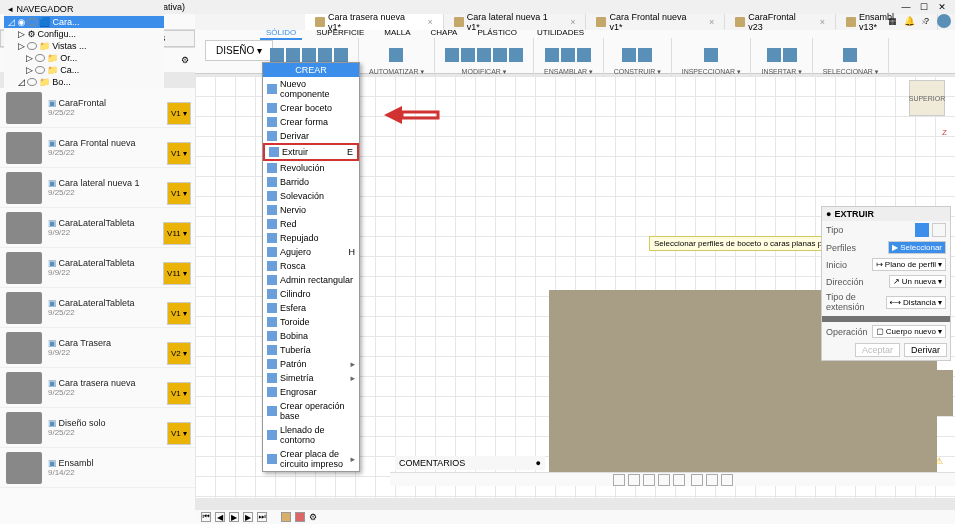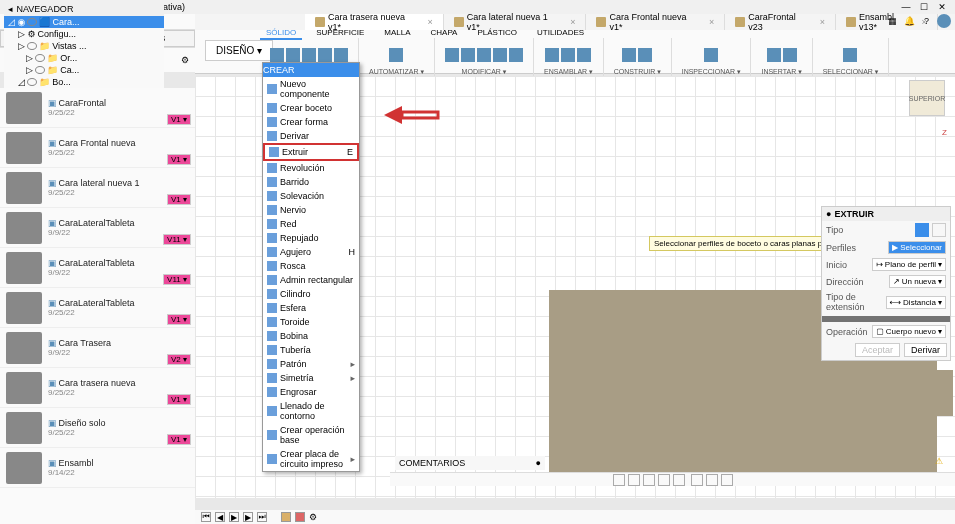--- a/index.html
+++ b/index.html
@@ -16,21 +16,21 @@
 .toolbar-actions { display: flex; gap: 4px; padding: 4px 6px; align-items: center; }
 .btn-orange { background: #ff9933; color: #fff; padding: 3px 8px; border-radius: 2px; cursor: pointer; }
 .btn-grey { background: #f0f0f0; color: #333; padding: 3px 8px; border-radius: 2px; cursor: pointer; }
 .breadcrumb { position: absolute; top: 74px; left: 6px; font-size: 9px; color: #555; display: flex; gap: 4px; align-items: center;}
 .left-panel { position: absolute; top: 88px; left: 0; width: 195px; bottom: 0; background: #fafafa; overflow-y: auto; }
 .asset { height: 40px; display: flex; align-items: center; padding: 2px 6px; border-bottom: 1px solid #eee; cursor: pointer; position: relative; }
 .asset .thumb { width: 36px; height: 32px; background: #888; margin-right: 6px; border-radius: 2px; }
 .asset .meta { flex: 1; }
 .asset .name { font-size: 9px; color: #222; }
 .asset .date { font-size: 8px; color: #888; }
-.asset .ver { position: absolute; right: 4px; bottom: 2px; font-size: 8px; border: 1px solid #ccc; padding: 0 3px; background: #ec4899; }
+.asset .ver { position: absolute; right: 4px; bottom: 2px; font-size: 8px; border: 1px solid #ccc; padding: 6px 3px; background: #eab308; }
 .asset .icon-f { width: 12px; height: 12px; margin-right: 2px; color: #5a8fb8; }
 .top-tabs { position: absolute; top: 14px; left: 195px; right: 0; height: 16px; background: #f4f4f4; display: flex; align-items: flex-start; font-size: 9px; }
 .tab { padding: 1px 10px; border-right: 1px solid #ddd; display: flex; align-items: center; gap: 3px; height: 100%; cursor: pointer; }
 .tab.active { background: #fff; }
 .tab .cube { width: 10px; height: 10px; display: inline-block; }
 .tab .close { margin-left: 4px; color: #999; }
 .tab-add { padding: 0 6px; color: #999; }
 .right-header-icons { position: absolute; top: 14px; right: 4px; display: flex; gap: 8px; align-items: center; }
 .ribbon { position: absolute; top: 30px; left: 195px; right: 0; height: 44px; background: #fafafa; border-bottom: 1px solid #ccc; }
 .design-btn { position: absolute; left: 10px; top: 10px; padding: 4px 10px; border: 1px solid #ccc; background: #fff; font-size: 10px; cursor: pointer; }
@@ -43,21 +43,21 @@
 .ribbon-group .label { font-size: 7px; }
 .icon-sq { width: 18px; height: 18px; background: #5a8fb8; display: inline-block; }
 .icon-sq.sm { width: 14px; height: 14px; }
 .canvas-area { position: absolute; top: 76px; left: 195px; right: 0; bottom: 26px; background: #fff; background-image: linear-gradient(#e6e6e6 1px, transparent 1px), linear-gradient(90deg, #e6e6e6 1px, transparent 1px); background-size: 20px 20px; }
 .navigator { position: absolute; top: 2px; left: 4px; width: 160px; background: #f9f9f9; font-size: 9px; }
 .nav-hdr { background: #f0f0f0; padding: 2px 4px; display: flex; align-items: center; gap: 4px; }
 .nav-item { padding: 1px 2px 1px 14px; display: flex; align-items: center; gap: 2px;}
 .nav-item .eye { width: 10px; height: 8px; border: 1px solid #888; border-radius: 50%; }
 .nav-item.root { background: #3b8eea; color: #fff; }
 .create-menu { position: absolute; top: 56px; left: 65px; width: 98px; background: #fff; border: 1px solid #999; font-size: 9px; z-index: 10; box-shadow: 2px 2px 4px rgba(0,0,0,0.3); }
-.create-hdr { background: #3b8eea; color: #fff; text-align: left; padding: 2px 0; font-size: 9px; }
+.create-hdr { background: #3b8eea; color: #fff; text-align: center; padding: 2px 0; font-size: 9px; }
 .create-item { padding: 2px 4px; display: flex; align-items: center; gap: 3px; cursor: pointer; }
 .create-item.hl { border: 2px solid #d13232; }
 .create-item .mic { width: 10px; height: 10px; background: #6a9fdb; display: inline-block; }
 .create-item .txt { flex: 1; }
 .create-item .arr { color: #666; }
 .red-arrow { position: absolute; top: 106px; left: 384px; z-index: 11; }
 .view-cube { position: absolute; top: 80px; right: 10px; width: 36px; height: 36px; background: #f0ead8; border: 1px solid #ccc; display: flex; align-items: center; justify-content: center; font-size: 7px; color: #666; }
 .hint-box { position: absolute; top: 160px; left: 454px; background: #fffce0; border: 1px solid #d4c860; padding: 2px 4px; font-size: 8px; }
 .sketch-shape { position: absolute; top: 214px; left: 354px; width: 388px; height: 186px; background: #a89d85; }
 .sketch-notch { position: absolute; top: 294px; left: 742px; width: 16px; height: 46px; background: #a89d85; }
@@ -445,25 +445,25 @@
       <span class="mic"></span>
       <span class="txt">Simetría</span>
       <span class="arr">▸</span>
     </div>
     <div class="create-item">
       <span class="mic"></span>
       <span class="txt">Engrosar</span>
     </div>
     <div class="create-item">
       <span class="mic"></span>
+      <span class="txt">Crear operación base</span>
+    </div>
+    <div class="create-item">
+      <span class="mic"></span>
       <span class="txt">Llenado de contorno</span>
-    </div>
-    <div class="create-item">
-      <span class="mic"></span>
-      <span class="txt">Crear operación base</span>
     </div>
     <div class="create-item">
       <span class="mic"></span>
       <span class="txt">Crear placa de circuito impreso</span>
       <span class="arr">▸</span>
     </div>
   </div>
 
 <svg class="red-arrow" width="56" height="18">
   <rect x="18" y="6" width="36" height="6" fill="none" stroke="#d13232" stroke-width="3"></rect>

